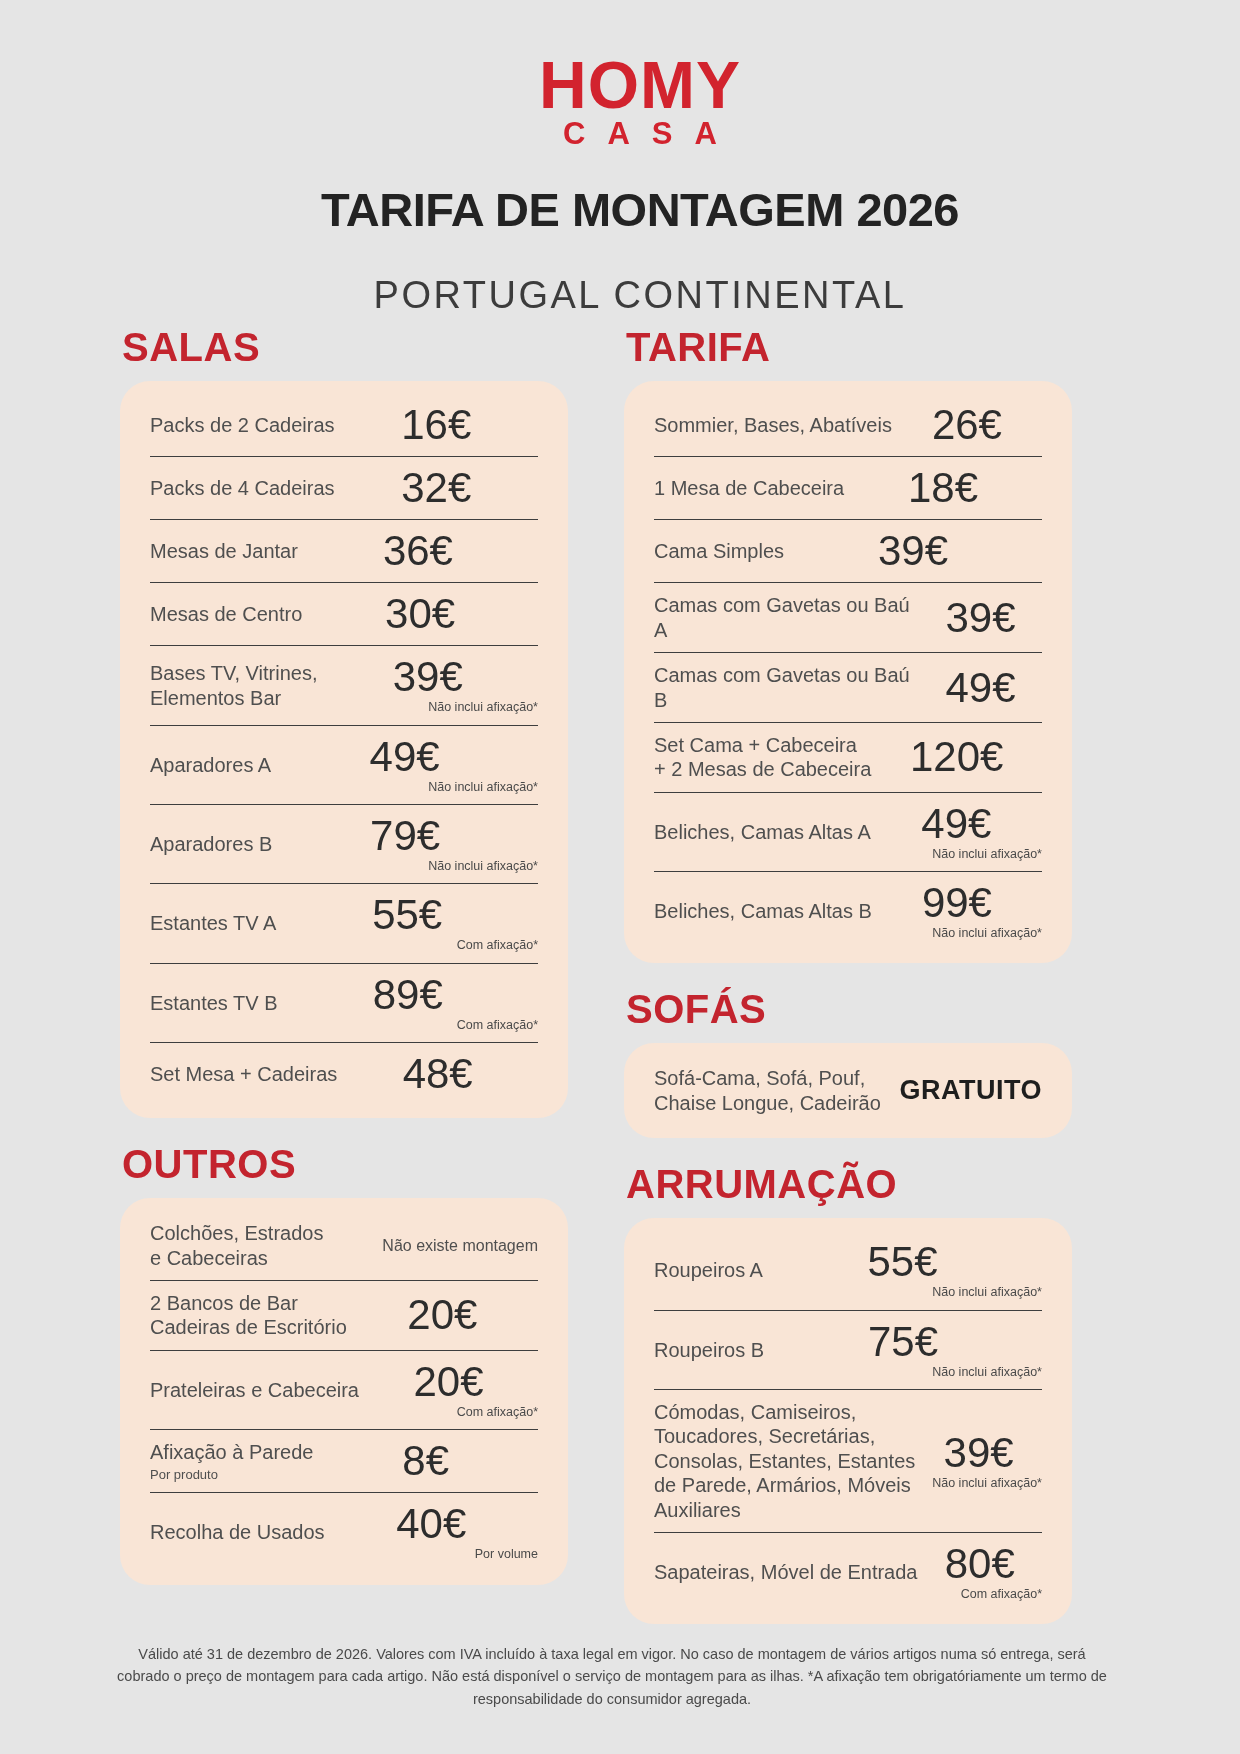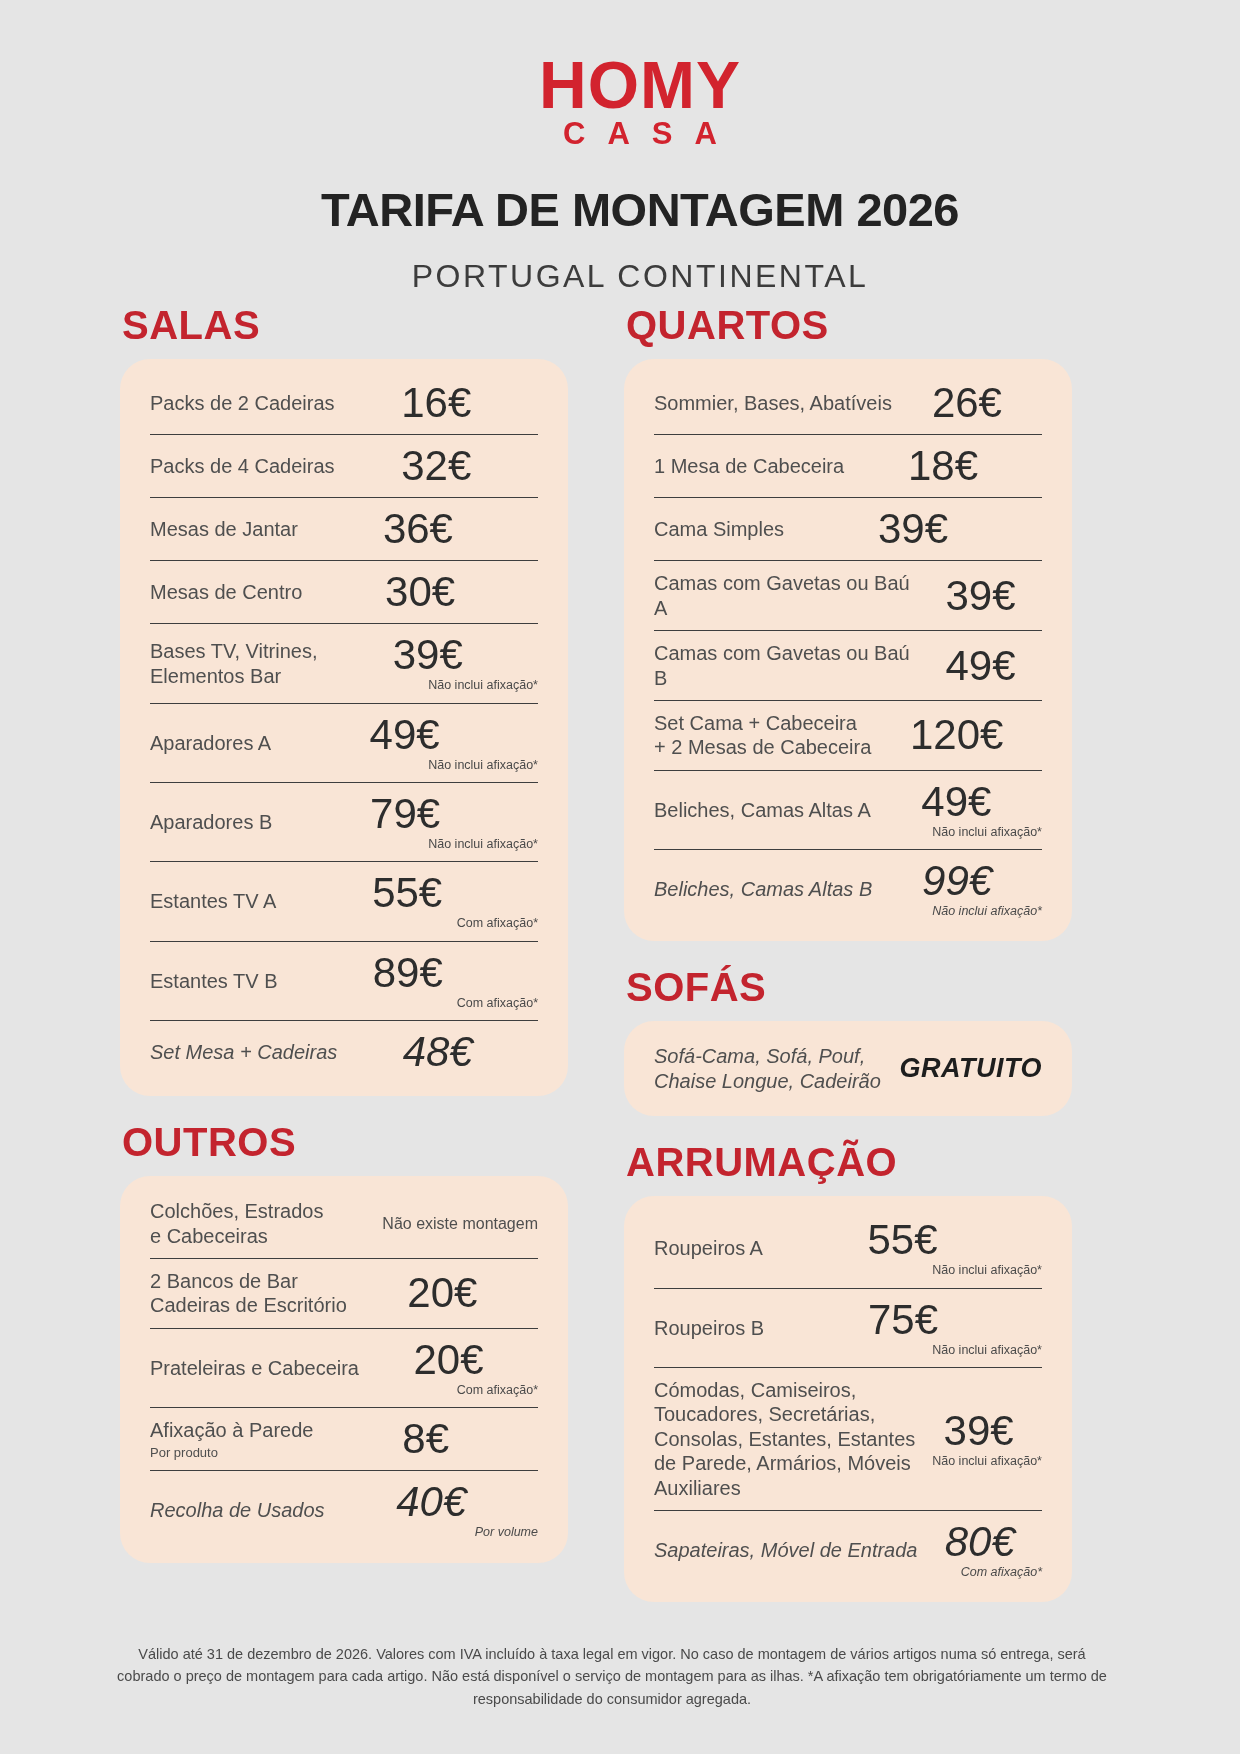--- a/index.html
+++ b/index.html
@@ -29,22 +29,22 @@
     display:inline-block;
     font-size:31px;font-weight:700;color:var(--brand-red);
     letter-spacing:22px;text-indent:22px;line-height:1;
   }
   h1.page-title{
     margin:36px 0 0 0;
     font-size:47px;font-weight:800;color:#232323;
     letter-spacing:-0.5px;line-height:1.05;
   }
   .page-subtitle{
-    margin-top:24px;
-    font-size:32px;font-weight:400;color:#3C3C3C;
+    margin-top:40px;
+    font-size:38px;font-weight:400;color:#3C3C3C;
     letter-spacing:2.5px;
   }
 
   .columns{
     display:flex;gap:56px;
     width:952px;margin:6px 0 0 80px;
   }
   .col{width:448px;flex:0 0 448px;}
 
   h2.section-heading{
@@ -57,21 +57,21 @@
   .panel{
     background:var(--panel-peach);
     border-radius:30px;
     padding:13px 30px;
   }
   .row{
     display:flex;justify-content:space-between;align-items:center;
     padding:10px 0;
     border-bottom:1px solid var(--divider);
   }
-  .row:last-child{border-bottom:none;font-style:italic;}
+  .row:last-child{border-bottom:none;}
   .label-wrap{max-width:265px;}
   .label{
     font-size:20px;color:var(--text-gray);
     white-space:pre-line;line-height:1.22;
   }
   .label-note{font-size:13px;color:var(--text-gray);margin-top:2px;}
   .price-wrap{text-align:right;flex:1 1 auto;}
   .price{
     font-size:42px;font-weight:300;color:var(--text-dark);
     line-height:1;white-space:nowrap;text-align:center;
@@ -241,21 +241,21 @@
               <div class="price-wrap">
                 <div class="price">40€</div>
                 <div class="price-note">Por volume</div>
               </div>
             </div>
           </div>
         </section>
       </div>
       <div class="col">
         <section class="section">
-          <h2 class="section-heading">QUARTOS</h2>
+          <h2 class="section-heading">TARIFA</h2>
           <div class="panel">
             <div class="row">
               <div class="label-wrap">
                 <div class="label">Sommier, Bases, Abatíveis</div>
               </div>
               <div class="price-wrap">
                 <div class="price">26€</div>
               </div>
             </div>
             <div class="row">

